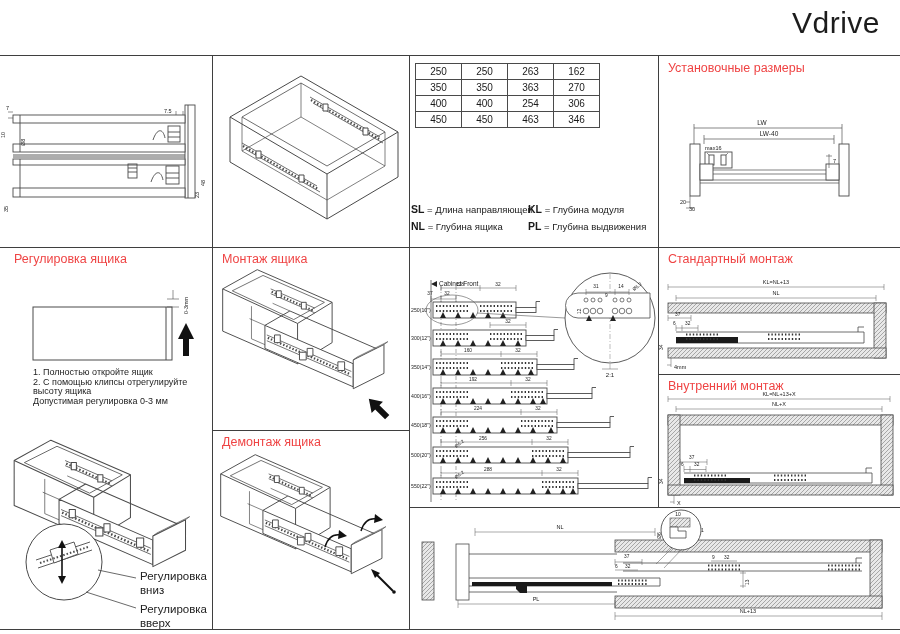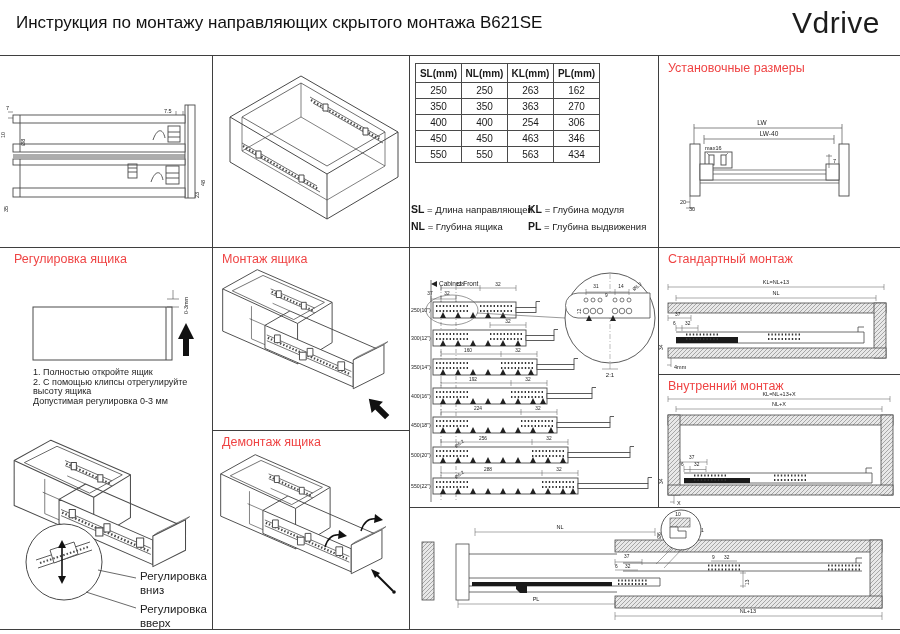--- a/index.html
+++ b/index.html
@@ -53,21 +53,20 @@
         <line x1="55" y1="79" x2="141" y2="117" stroke-dasharray="1.5 2" stroke-width="2.4"></line>
         <rect x="62" y="76" width="6" height="8"></rect>
           <rect x="96" y="90" width="6" height="8"></rect>
         <rect x="128" y="104" width="7" height="9"></rect>
           <rect x="88" y="94" width="7" height="8"></rect>
       </g>
       <path id="big-arrow" d="M0,-13 L8,-1 L3,-1 L3,13 L-3,13 L-3,-1 L-8,-1 Z" fill="#111" stroke="none"></path>
     </defs>
   </svg>
 
-  <div class="abs doc-title">Инструкция по монтажу направляющих скрытого монтажа B621SE</div>
   <div class="abs brand">Vdrive</div>
 
   <div class="gline" style="left:0;top:55px;width:900px;height:1px"></div>
   <div class="gline" style="left:0;top:247px;width:900px;height:1px"></div>
   <div class="gline" style="left:658px;top:374px;width:242px;height:1px"></div>
   <div class="gline" style="left:213px;top:430px;width:196px;height:1px"></div>
   <div class="gline" style="left:410px;top:507px;width:490px;height:1px"></div>
   <div class="gline" style="left:0;top:629px;width:900px;height:1px"></div>
   <div class="gline" style="left:212px;top:55px;width:1px;height:574px"></div>
   <div class="gline" style="left:409px;top:55px;width:1px;height:574px"></div>
@@ -124,26 +123,20 @@
         <rect x="150" y="72" width="5" height="7"></rect>
       <path d="M29,87 L104,130 M32,93 L107,136" fill="none" stroke-width="0.8"></path>
       <line x1="30" y1="90" x2="105" y2="133" stroke-dasharray="1.5 2" stroke-width="2.2"></line>
       <rect x="43" y="95" width="5" height="7"></rect>
         <rect x="86" y="119" width="5" height="7"></rect>
     </g>
   </svg>
 
   <table class="size">
     <tbody>
-        <tr class="hd">
-      <td>SL(mm)</td>
-      <td>NL(mm)</td>
-      <td>KL(mm)</td>
-      <td>PL(mm)</td>
-    </tr>
     <tr>
           <td>250</td>
           <td>250</td>
           <td>263</td>
           <td>162</td>
         </tr>
     <tr>
           <td>350</td>
           <td>350</td>
           <td>363</td>
@@ -153,26 +146,20 @@
           <td>400</td>
           <td>400</td>
           <td>254</td>
           <td>306</td>
         </tr>
     <tr>
           <td>450</td>
           <td>450</td>
           <td>463</td>
           <td>346</td>
-        </tr>
-    <tr>
-          <td>550</td>
-          <td>550</td>
-          <td>563</td>
-          <td>434</td>
         </tr>
   </tbody>
     </table>
   <div class="legend" style="left:411px;top:201px">
     <div><b>SL</b> <span>= Длина направляющей</span></div>
     <div><b>NL</b> <span>= Глубина ящика</span></div>
   </div>
   <div class="legend" style="left:528px;top:201px">
     <div><b>KL</b> <span>= Глубина модуля</span></div>
     <div><b>PL</b> <span>= Глубина выдвижения</span></div>

